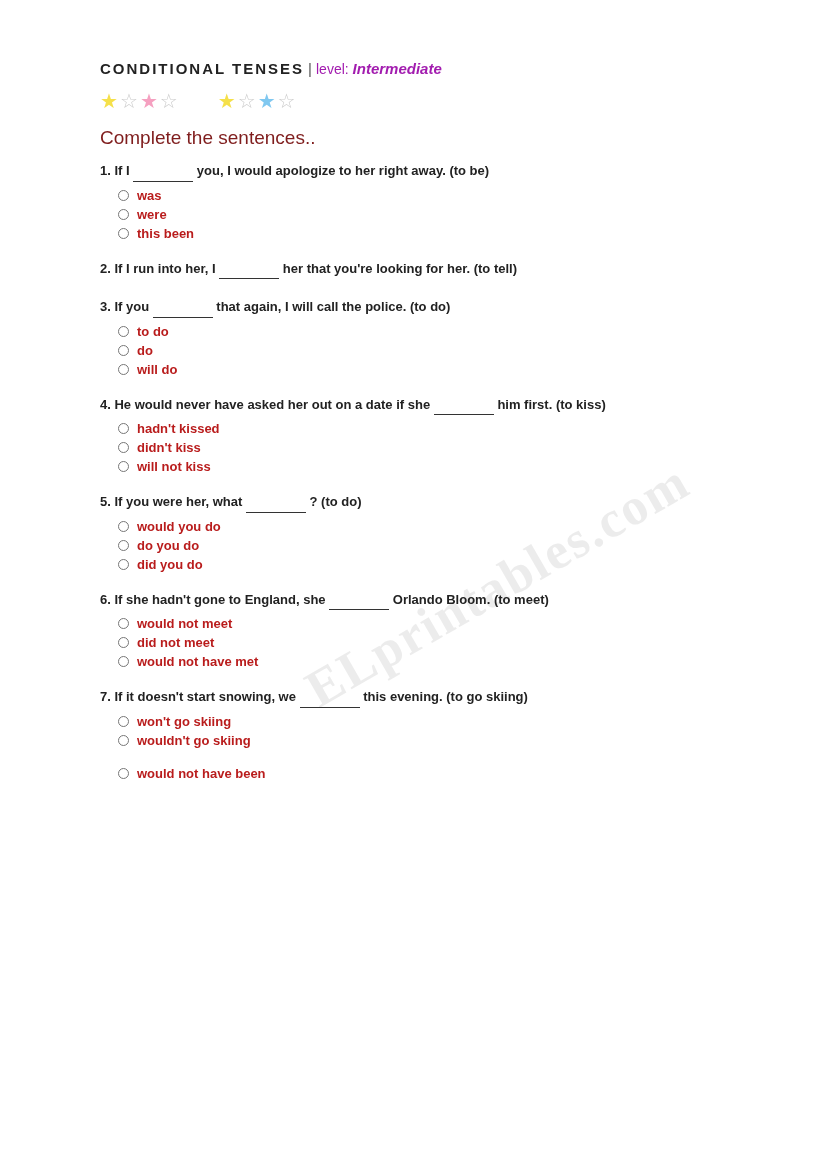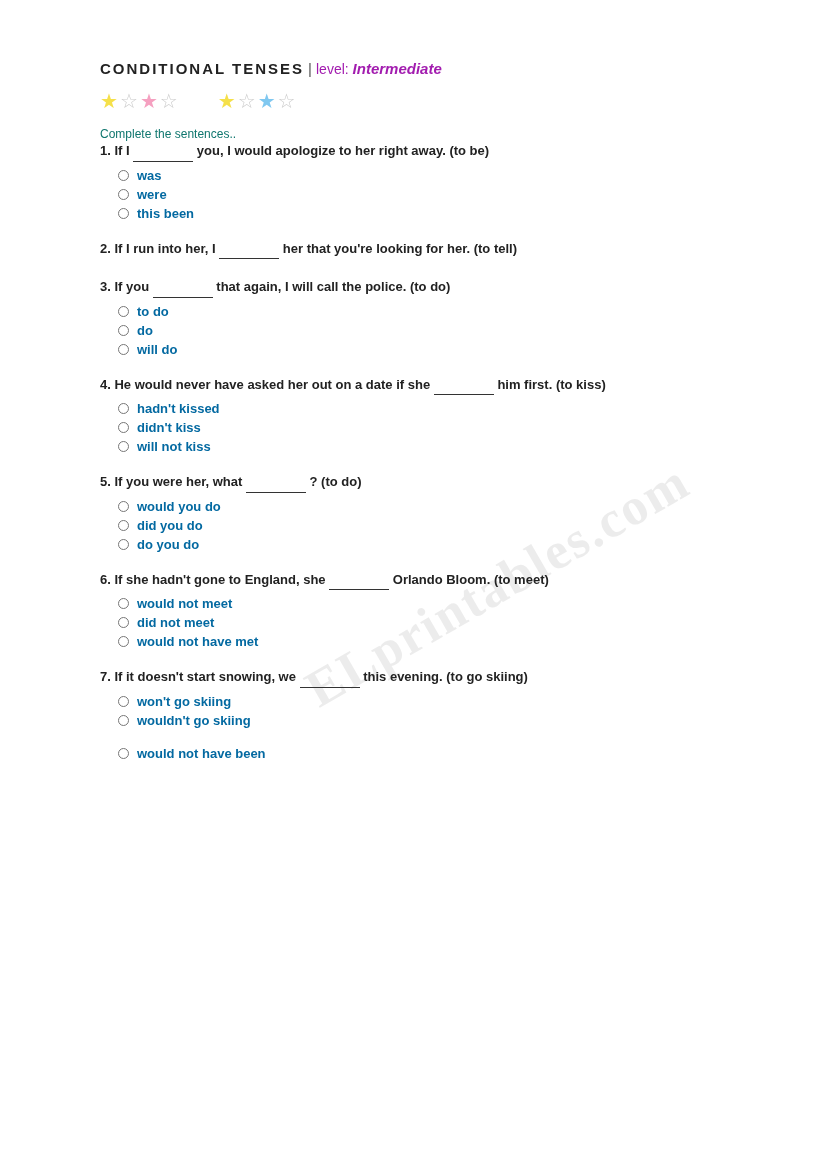--- a/index.html
+++ b/index.html
@@ -83,23 +83,23 @@
       font-size: 20px;
       line-height: 1;
     }
 
     .star.yellow { color: #f5e04a; }
     .star.pink   { color: #f5a0c0; }
     .star.blue   { color: #80c8f0; }
     .star.outline { color: #ccc; }
 
     .instruction {
-      font-size: 12px;
-      margin-bottom: 0;
-      color: #0f766e;
+      font-size: 19px;
+      margin-bottom: 12px;
+      color: #7f1d1d;
     }
 
     .question-block {
       margin-bottom: 18px;
       font-weight: bold;
     }
 
     .question-text {
       font-size: 13px;
       margin-bottom: 6px;
@@ -122,21 +122,21 @@
       width: 11px;
       height: 11px;
       border: 1px solid #777;
       border-radius: 50%;
       display: inline-block;
       flex-shrink: 0;
     }
 
     .option-label {
       font-size: 13px;
-      color: #0369a1;
+      color: #b91c1c;
     }
   </style>
 </head>
 <body>
 
 <div class="watermark">ELprintables.com</div>
 
 <div class="content">
 
   <div class="title-row">
@@ -222,26 +222,26 @@
       </div>
       <div class="question-block">
         <div class="question-text">5. If you were her, what <span style="display:inline-block;border-bottom:1px solid #333;min-width:60px;">&nbsp;&nbsp;&nbsp;&nbsp;&nbsp;&nbsp;&nbsp;&nbsp;</span> ? (to do)</div>
         <div class="options">
           <div class="option">
             <span class="radio-circle"></span>
             <span class="option-label">would you do</span>
           </div>
           <div class="option">
             <span class="radio-circle"></span>
+            <span class="option-label">do you do</span>
+          </div>
+          <div class="option">
+            <span class="radio-circle"></span>
             <span class="option-label">did you do</span>
           </div>
-          <div class="option">
-            <span class="radio-circle"></span>
-            <span class="option-label">do you do</span>
-          </div>
         </div>
       </div>
       <div class="question-block">
         <div class="question-text">6. If she hadn't gone to England, she <span style="display:inline-block;border-bottom:1px solid #333;min-width:60px;">&nbsp;&nbsp;&nbsp;&nbsp;&nbsp;&nbsp;&nbsp;&nbsp;</span> Orlando Bloom. (to meet)</div>
         <div class="options">
           <div class="option">
             <span class="radio-circle"></span>
             <span class="option-label">would not meet</span>
           </div>
           <div class="option">

